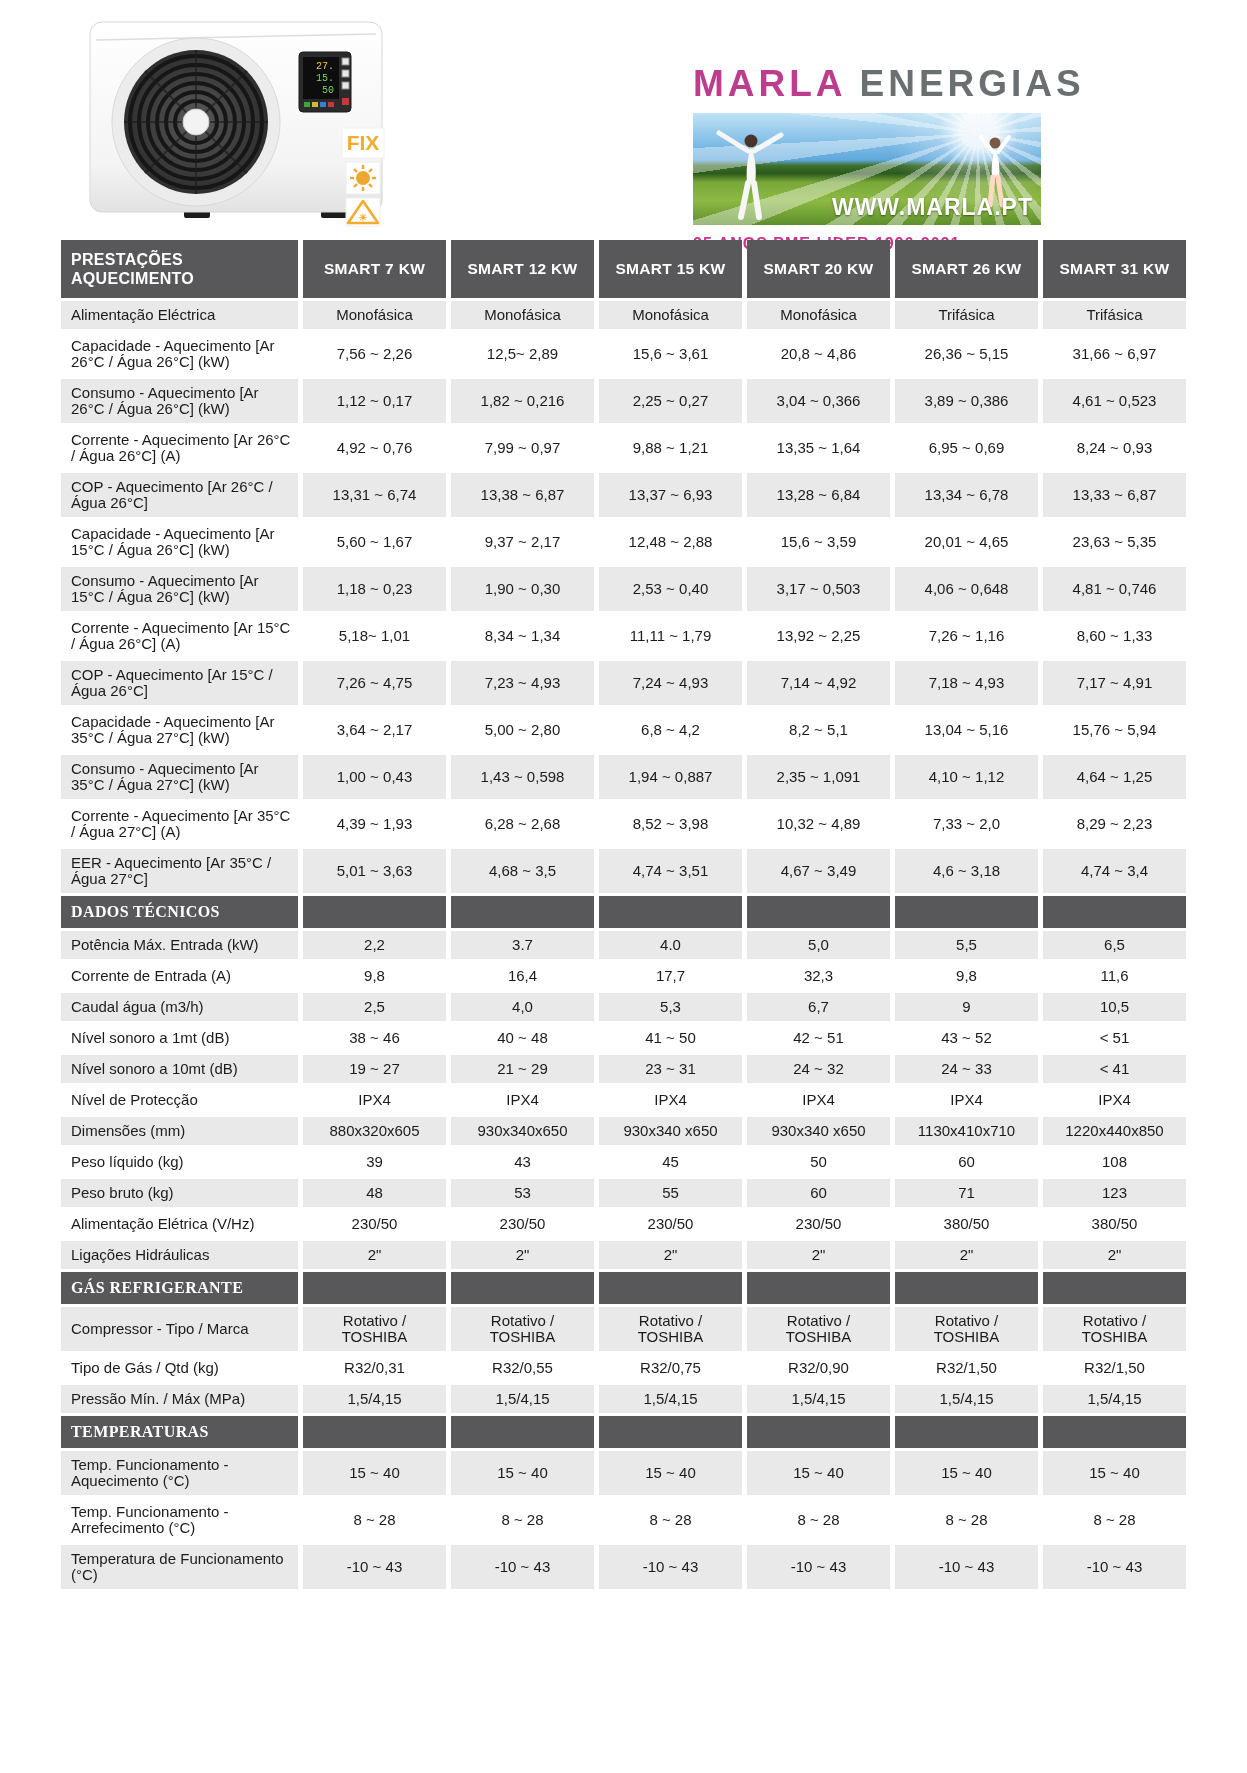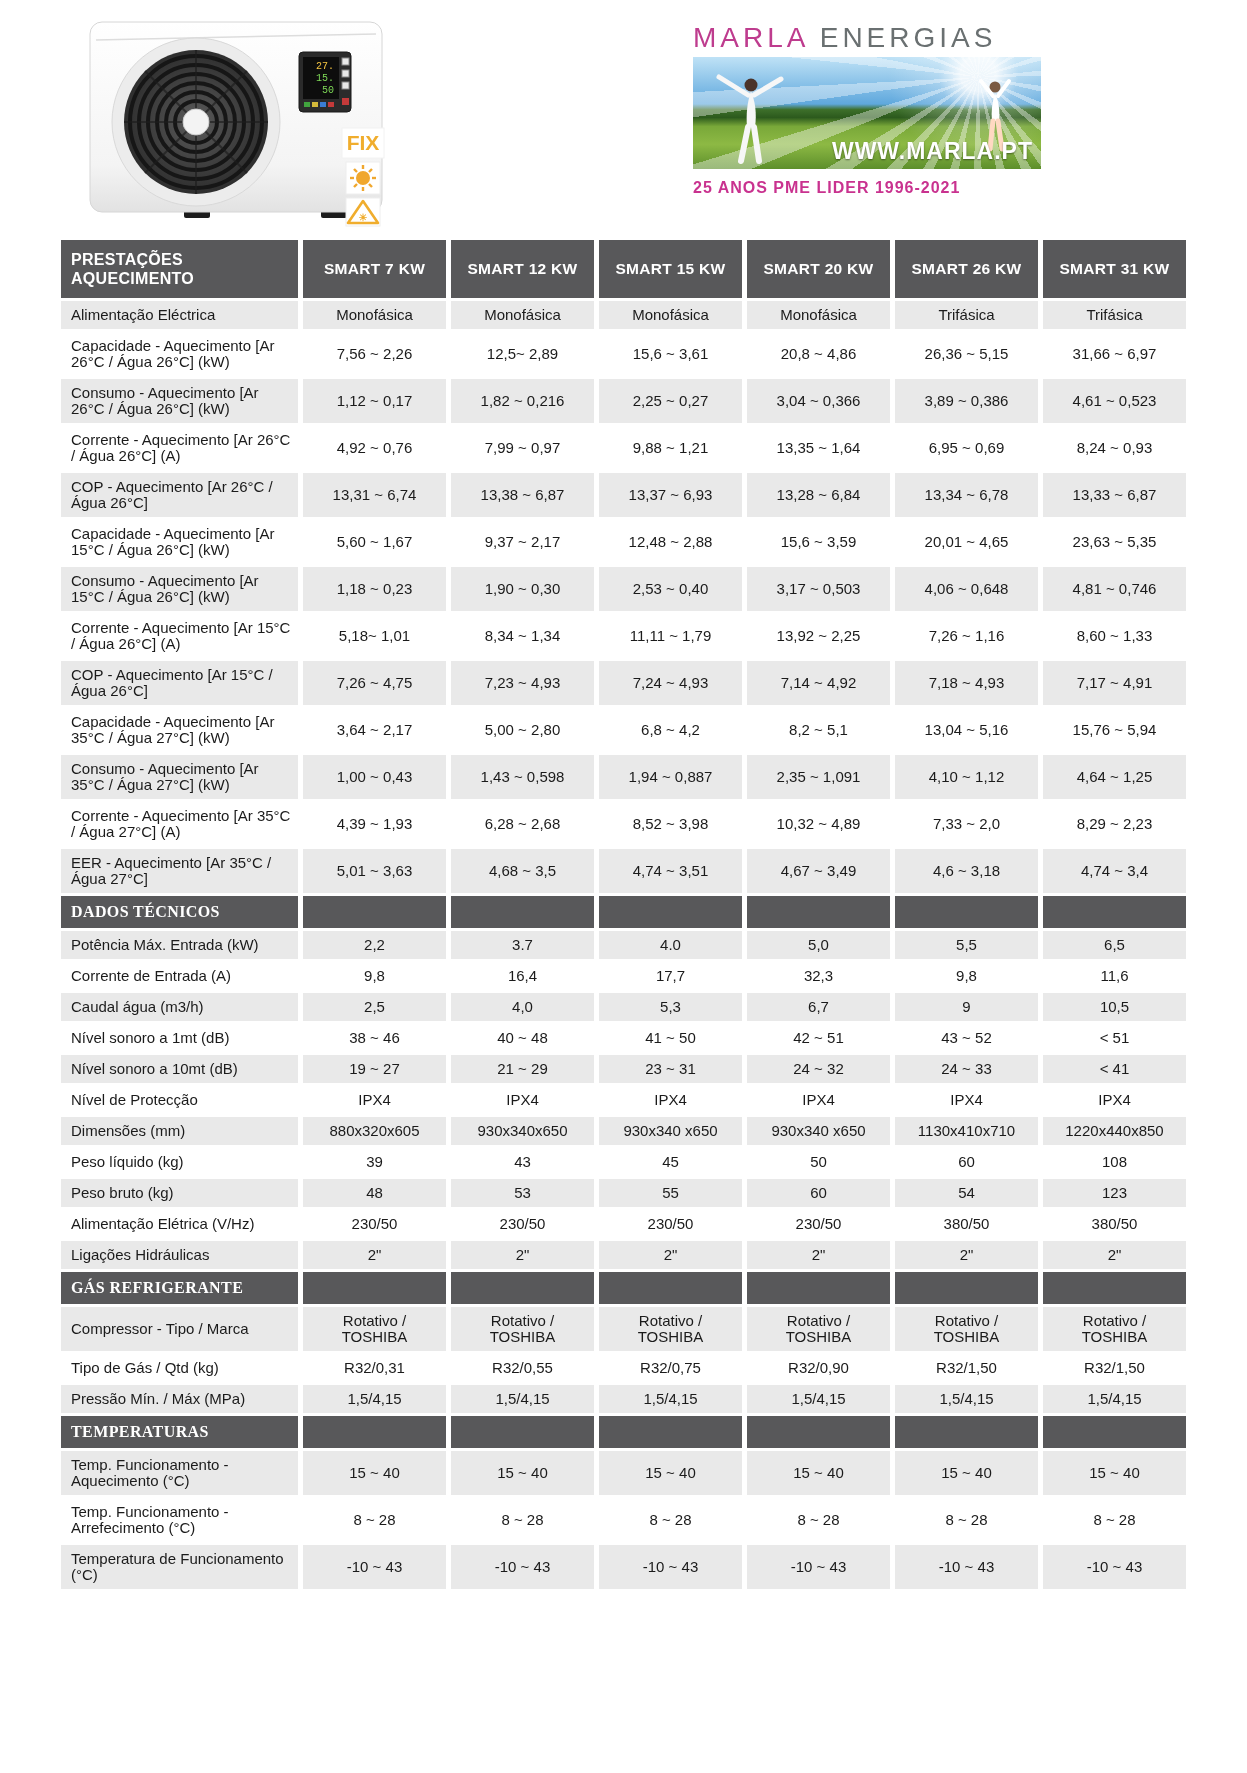--- a/index.html
+++ b/index.html
@@ -4,24 +4,24 @@
 <style>
   html,body{margin:0;padding:0;}
   body{
     width:1247px;height:1773px;background:#ffffff;
     font-family:"Liberation Sans",sans-serif;
     position:relative;overflow:hidden;
   }
   
   .product-visual{position:absolute;left:66px;top:10px;width:320px;height:222px;}
   .brand-block{position:absolute;left:693px;top:22px;width:348px;}
-  .brand-line{white-space:nowrap;font-weight:normal;font-size:28px;letter-spacing:4px;line-height:32px;}
+  .brand-line{white-space:nowrap;font-weight:bold;font-size:37px;letter-spacing:4px;line-height:32px;margin-top:46px;}
   .brand-marla{color:#BE3C8E;}
   .brand-energias{color:#6A7071;}
-  .brand-photo{position:relative;width:348px;height:112px;margin-top:3px;overflow:hidden;
+  .brand-photo{position:relative;width:348px;height:112px;margin-top:13px;overflow:hidden;
     background:
       repeating-conic-gradient(from 150deg at 82% 18%, rgba(255,255,255,0.38) 0deg 5deg, rgba(255,255,255,0) 5deg 14deg),
       radial-gradient(circle at 82% 15%, rgba(255,255,255,0.85) 0 18px, rgba(255,255,255,0.25) 40px, rgba(255,255,255,0) 90px),
       linear-gradient(to bottom, #bfe2f6 0%, #5fa8dd 42%, #3d6f2a 47%, #2c5a1d 54%, #79a839 62%, #8db944 78%, #5d8f2b 100%);
   }
   .brand-website{position:absolute;right:8px;bottom:4px;color:#ffffff;font-weight:bold;
     font-size:23px;letter-spacing:1px;text-shadow:0 1px 2px rgba(0,0,0,0.45);}
   .brand-tagline{margin-top:10px;color:#C9328F;font-weight:bold;font-size:16px;letter-spacing:1px;white-space:nowrap;}
   
   table.spec-table{
@@ -376,21 +376,21 @@
         <td class="value">50</td>
         <td class="value">60</td>
         <td class="value">108</td>
       </tr>
       <tr class="shaded">
         <td class="label">Peso bruto (kg)</td>
         <td class="value">48</td>
         <td class="value">53</td>
         <td class="value">55</td>
         <td class="value">60</td>
-        <td class="value">54</td>
+        <td class="value">71</td>
         <td class="value">123</td>
       </tr>
       <tr class="plain">
         <td class="label">Alimentação Elétrica (V/Hz)</td>
         <td class="value">230/50</td>
         <td class="value">230/50</td>
         <td class="value">230/50</td>
         <td class="value">230/50</td>
         <td class="value">380/50</td>
         <td class="value">380/50</td>

